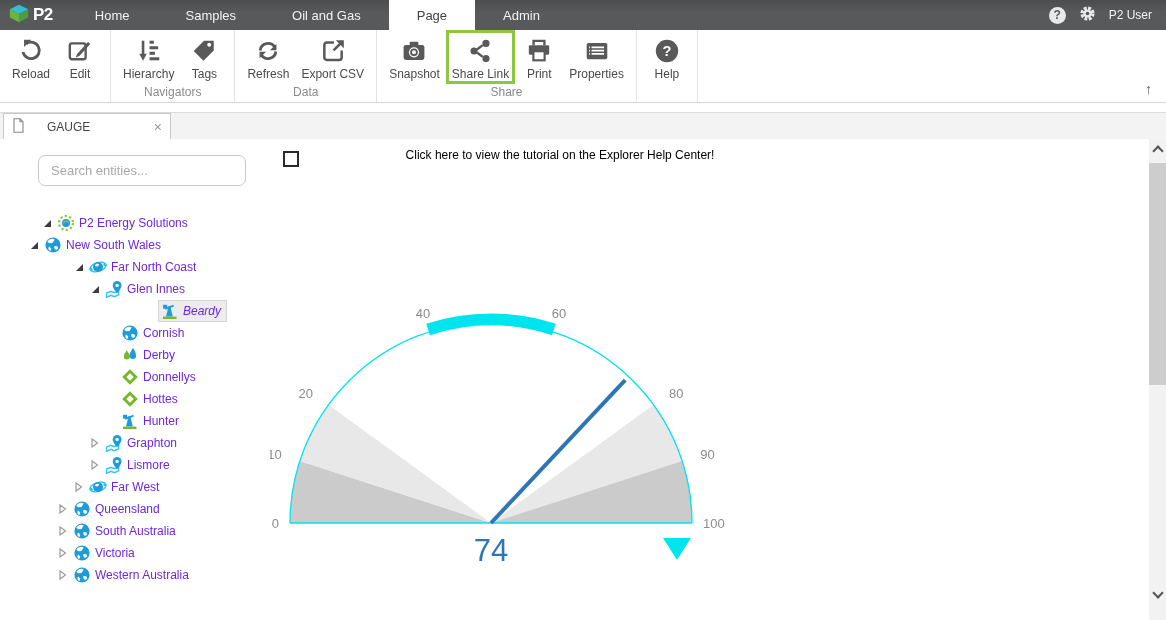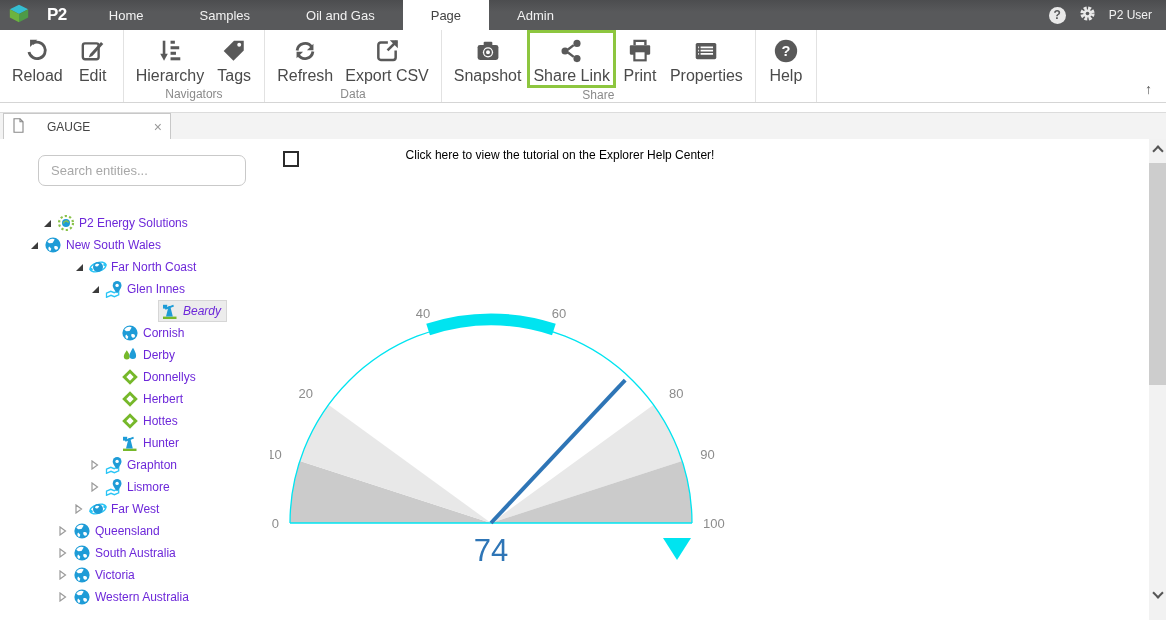--- a/index.html
+++ b/index.html
@@ -1,37 +1,37 @@
 <!DOCTYPE html>
 <html><head>
 <meta charset="utf-8">
 <style>
   * { margin:0; padding:0; box-sizing:border-box; }
   html,body { width:1166px; height:620px; }
   body { position:relative; overflow:hidden; background:#fff; font-family:"Liberation Sans",sans-serif; }
 
   
   .topbar { height:30px; background:linear-gradient(#4c4d4f,#58595b 40%); display:flex; align-items:stretch; color:#fff; }
-  .logo { display:flex; align-items:center; gap:17px; padding:0 14px 0 8px; }
+  .logo { display:flex; align-items:center; gap:3px; padding:0 14px 0 8px; }
   .logo-text { font-size:17px; font-weight:bold; color:#fff; letter-spacing:-0.5px; }
   .navtabs { display:flex; align-items:stretch; }
   .navtab { display:flex; align-items:center; padding:0 28px; font-size:13px; color:#f2f2f2; cursor:pointer; }
   .navtab.active { background:#fff; color:#444; }
   .topbar-right { margin-left:auto; display:flex; align-items:center; gap:12px; padding-right:14px; }
   .tb-circle { width:17px; height:17px; border-radius:50%; background:#e9e9e9; color:#58595b; font-size:12px; font-weight:bold; display:flex; align-items:center; justify-content:center; }
   .user-name { font-size:12px; color:#f2f2f2; }
 
   
   .ribbon { height:73px; background:#fff; border-bottom:1px solid #d5d5d5; display:flex; position:relative; }
   .rgroup { display:flex; flex-direction:column; border-right:1px solid #e2e2e2; padding:0 6px; }
   .rbuttons { display:flex; flex:1; align-items:flex-start; }
   .rbtn { display:flex; flex-direction:column; align-items:center; min-width:48px; padding:7px 6px 2px; cursor:pointer; }
   .rbtn.hl { border:3px solid #8dc63f; padding:4px 3px 0; }
   .ricon { width:27px; height:27px; display:flex; align-items:center; justify-content:center; }
-  .rlabel { font-size:16px; color:#4a4a4a; margin-top:3px; white-space:nowrap; }
+  .rlabel { font-size:12px; color:#4a4a4a; margin-top:3px; white-space:nowrap; }
   .rgroup-label { height:17px; text-align:center; font-size:12px; color:#8a8a8a; }
   .ribbon-collapse { position:absolute; right:14px; bottom:6px; font-size:14px; font-weight:bold; color:#555; cursor:pointer; line-height:1; }
 
   
   .substrip { height:9px; background:#fff; }
   .tabstrip { height:27px; background:#f3f3f3; border-top:1px solid #dcdcdc; display:flex; align-items:stretch; padding-left:3px; }
   .doc-tab { background:#fff; border:1px solid #c8c8c8; border-bottom:none; width:168px; display:flex; align-items:center; gap:22px; padding:0 8px; font-size:12px; color:#444; cursor:pointer; }
   .doc-tab .close { margin-left:auto; color:#999; font-size:14px; cursor:pointer; }
 
   
@@ -367,32 +367,20 @@
         <div class="trow" style="padding-left: 104px;">
           <span class="exp"></span>
           <span class="node-inner">
             <span class="ticon">
               <svg width="18" height="18" viewBox="0 0 18 18">
                 <path d="M9 1.2 16.8 9 9 16.8 1.2 9z" fill="#76b82a"></path>
                 <path d="M9 5.3 12.7 9 9 12.7 5.3 9z" fill="#fff"></path>
               </svg>
             </span>
             <span class="tlabel">Donnellys</span>
-          </span>
-        </div>
-        <div class="trow" style="padding-left: 104px;">
-          <span class="exp"></span>
-          <span class="node-inner">
-            <span class="ticon">
-              <svg width="18" height="18" viewBox="0 0 18 18">
-                <path d="M9 1.2 16.8 9 9 16.8 1.2 9z" fill="#76b82a"></path>
-                <path d="M9 5.3 12.7 9 9 12.7 5.3 9z" fill="#fff"></path>
-              </svg>
-            </span>
-            <span class="tlabel">Herbert</span>
           </span>
         </div>
         <div class="trow" style="padding-left: 104px;">
           <span class="exp"></span>
           <span class="node-inner">
             <span class="ticon">
               <svg width="18" height="18" viewBox="0 0 18 18">
                 <path d="M9 1.2 16.8 9 9 16.8 1.2 9z" fill="#76b82a"></path>
                 <path d="M9 5.3 12.7 9 9 12.7 5.3 9z" fill="#fff"></path>
               </svg>

